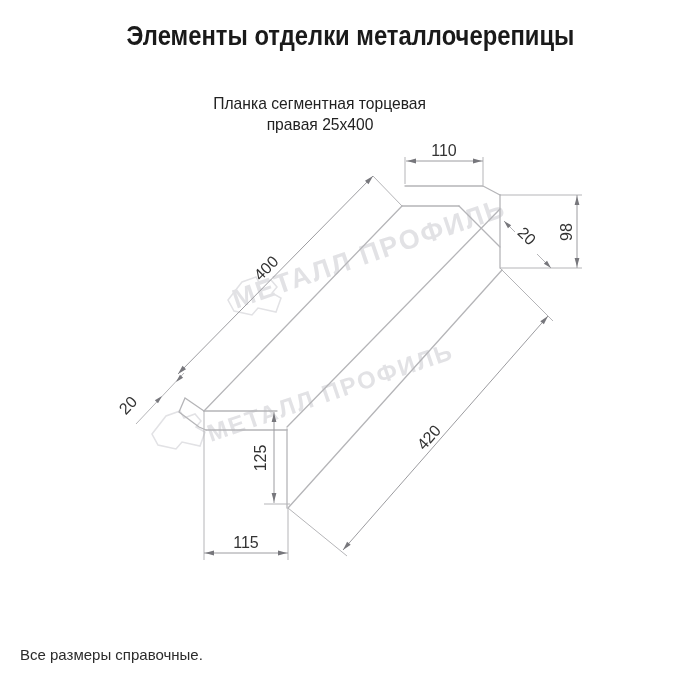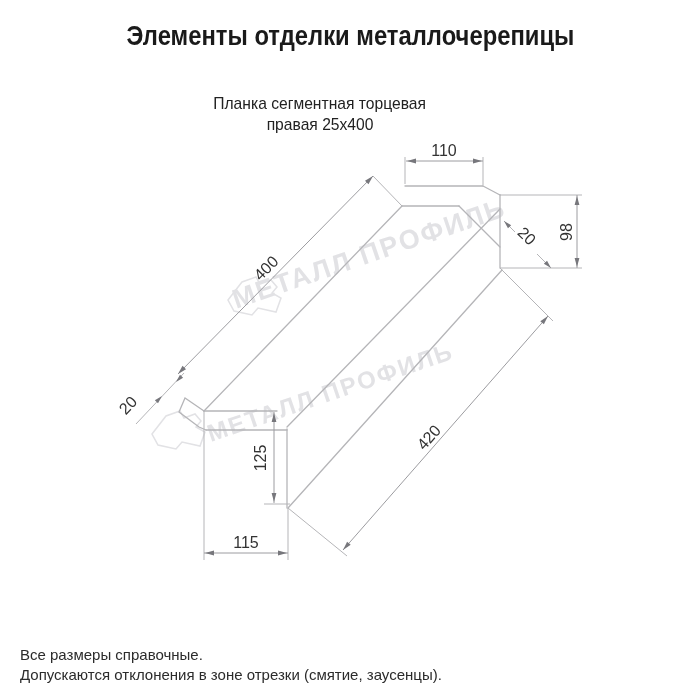--- a/index.html
+++ b/index.html
@@ -130,14 +130,13 @@
     <text class="dim-label" text-anchor="middle" transform="translate(572,232) rotate(-90)">98</text>
     <text class="dim-label" text-anchor="middle" transform="translate(266,458) rotate(-90)">125</text>
     <text class="dim-label" text-anchor="middle" transform="translate(246,548)">115</text>
     <text class="dim-label" text-anchor="middle" transform="translate(132,409) rotate(-46)">20</text>
     <text class="dim-label" text-anchor="middle" transform="translate(523,240) rotate(44)">20</text>
   </g>
 </svg>
 
 <div class="footnotes">
   <div>Все размеры справочные.</div>
-  <div>Допускаются отклонения в зоне отрезки (смятие, заусенцы).</div>
 </div>
 
 </body></html>

